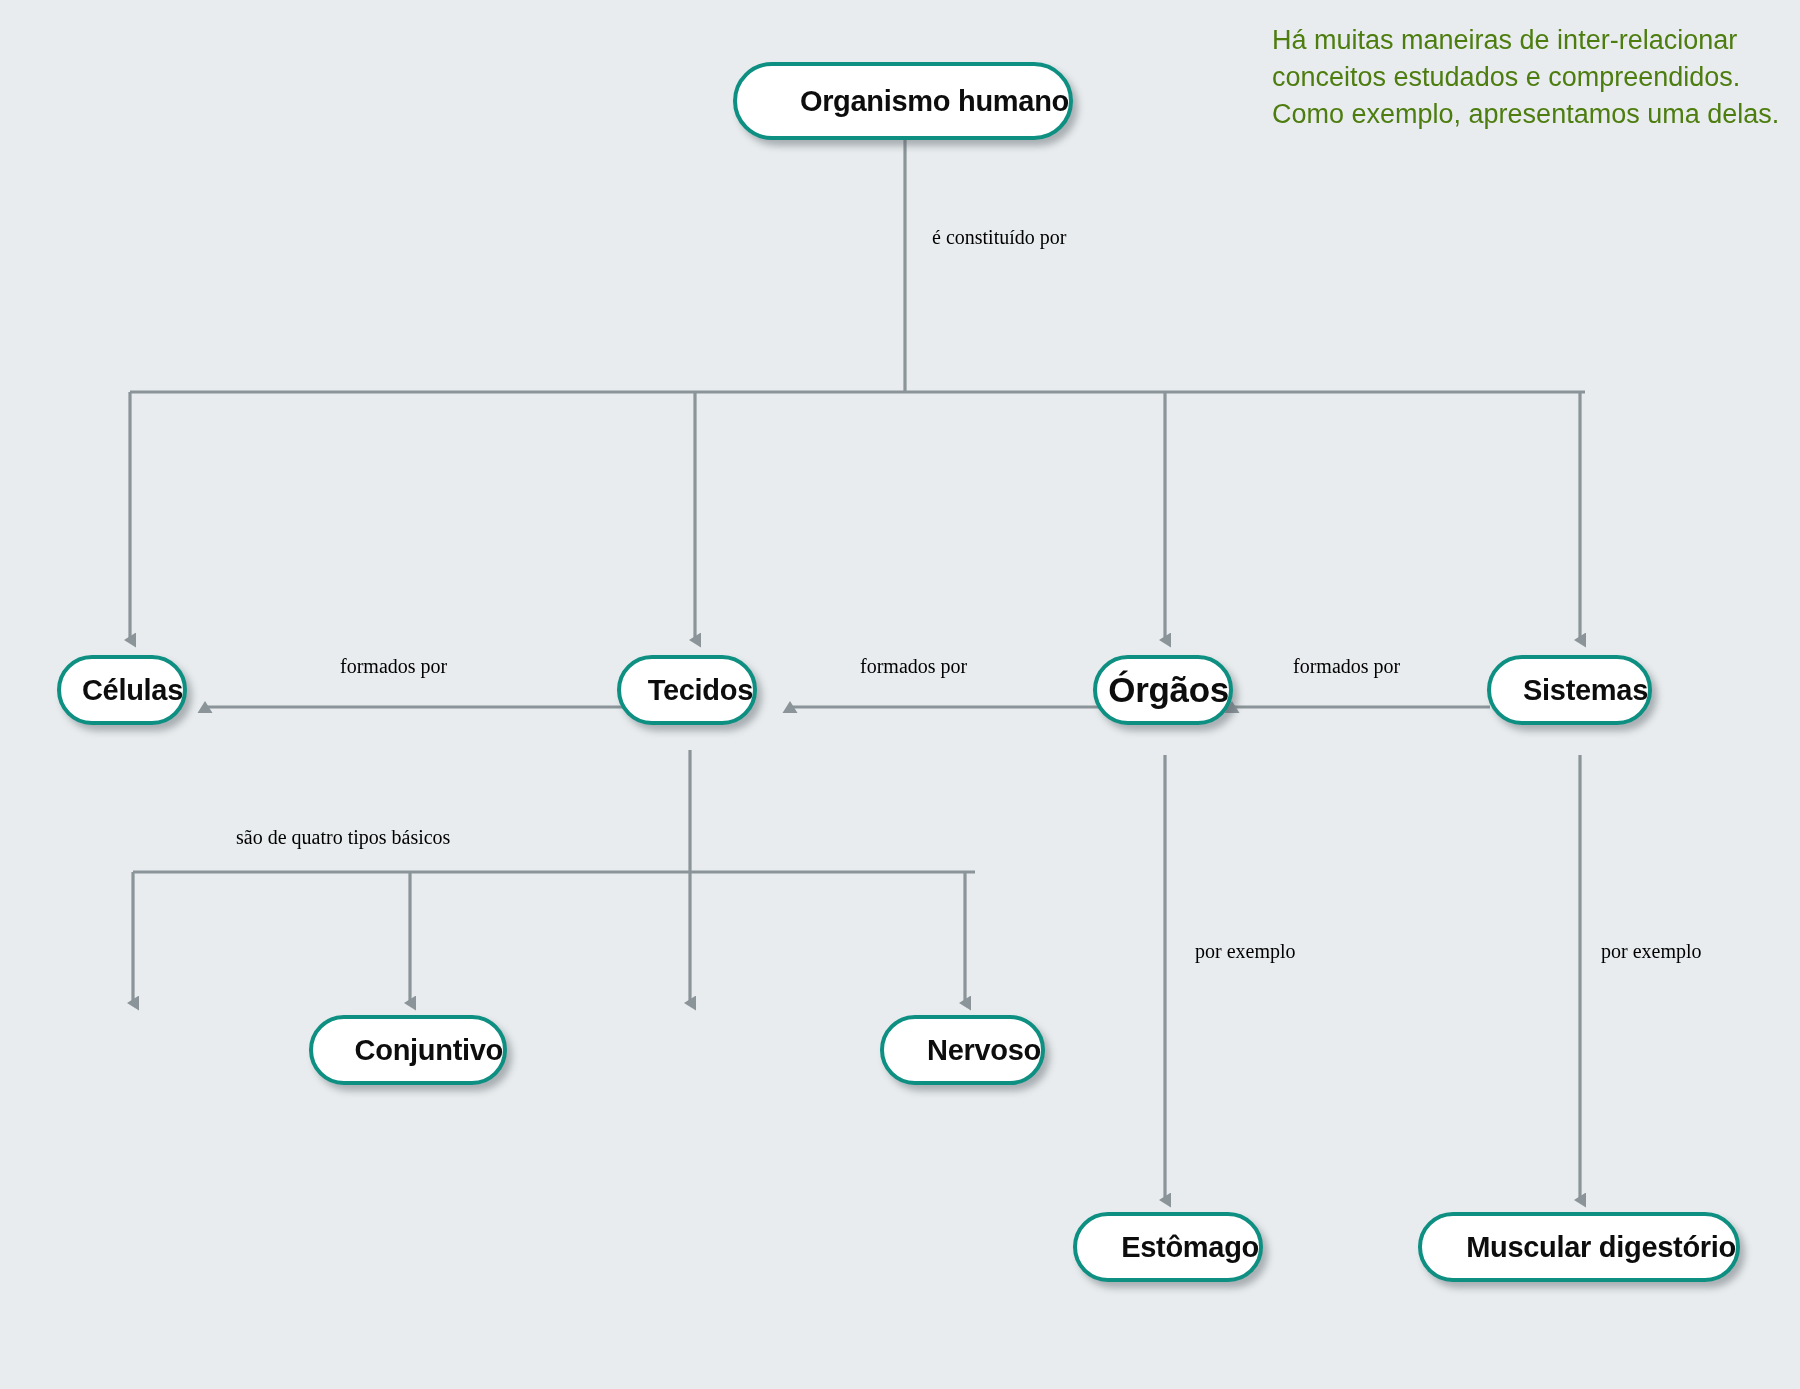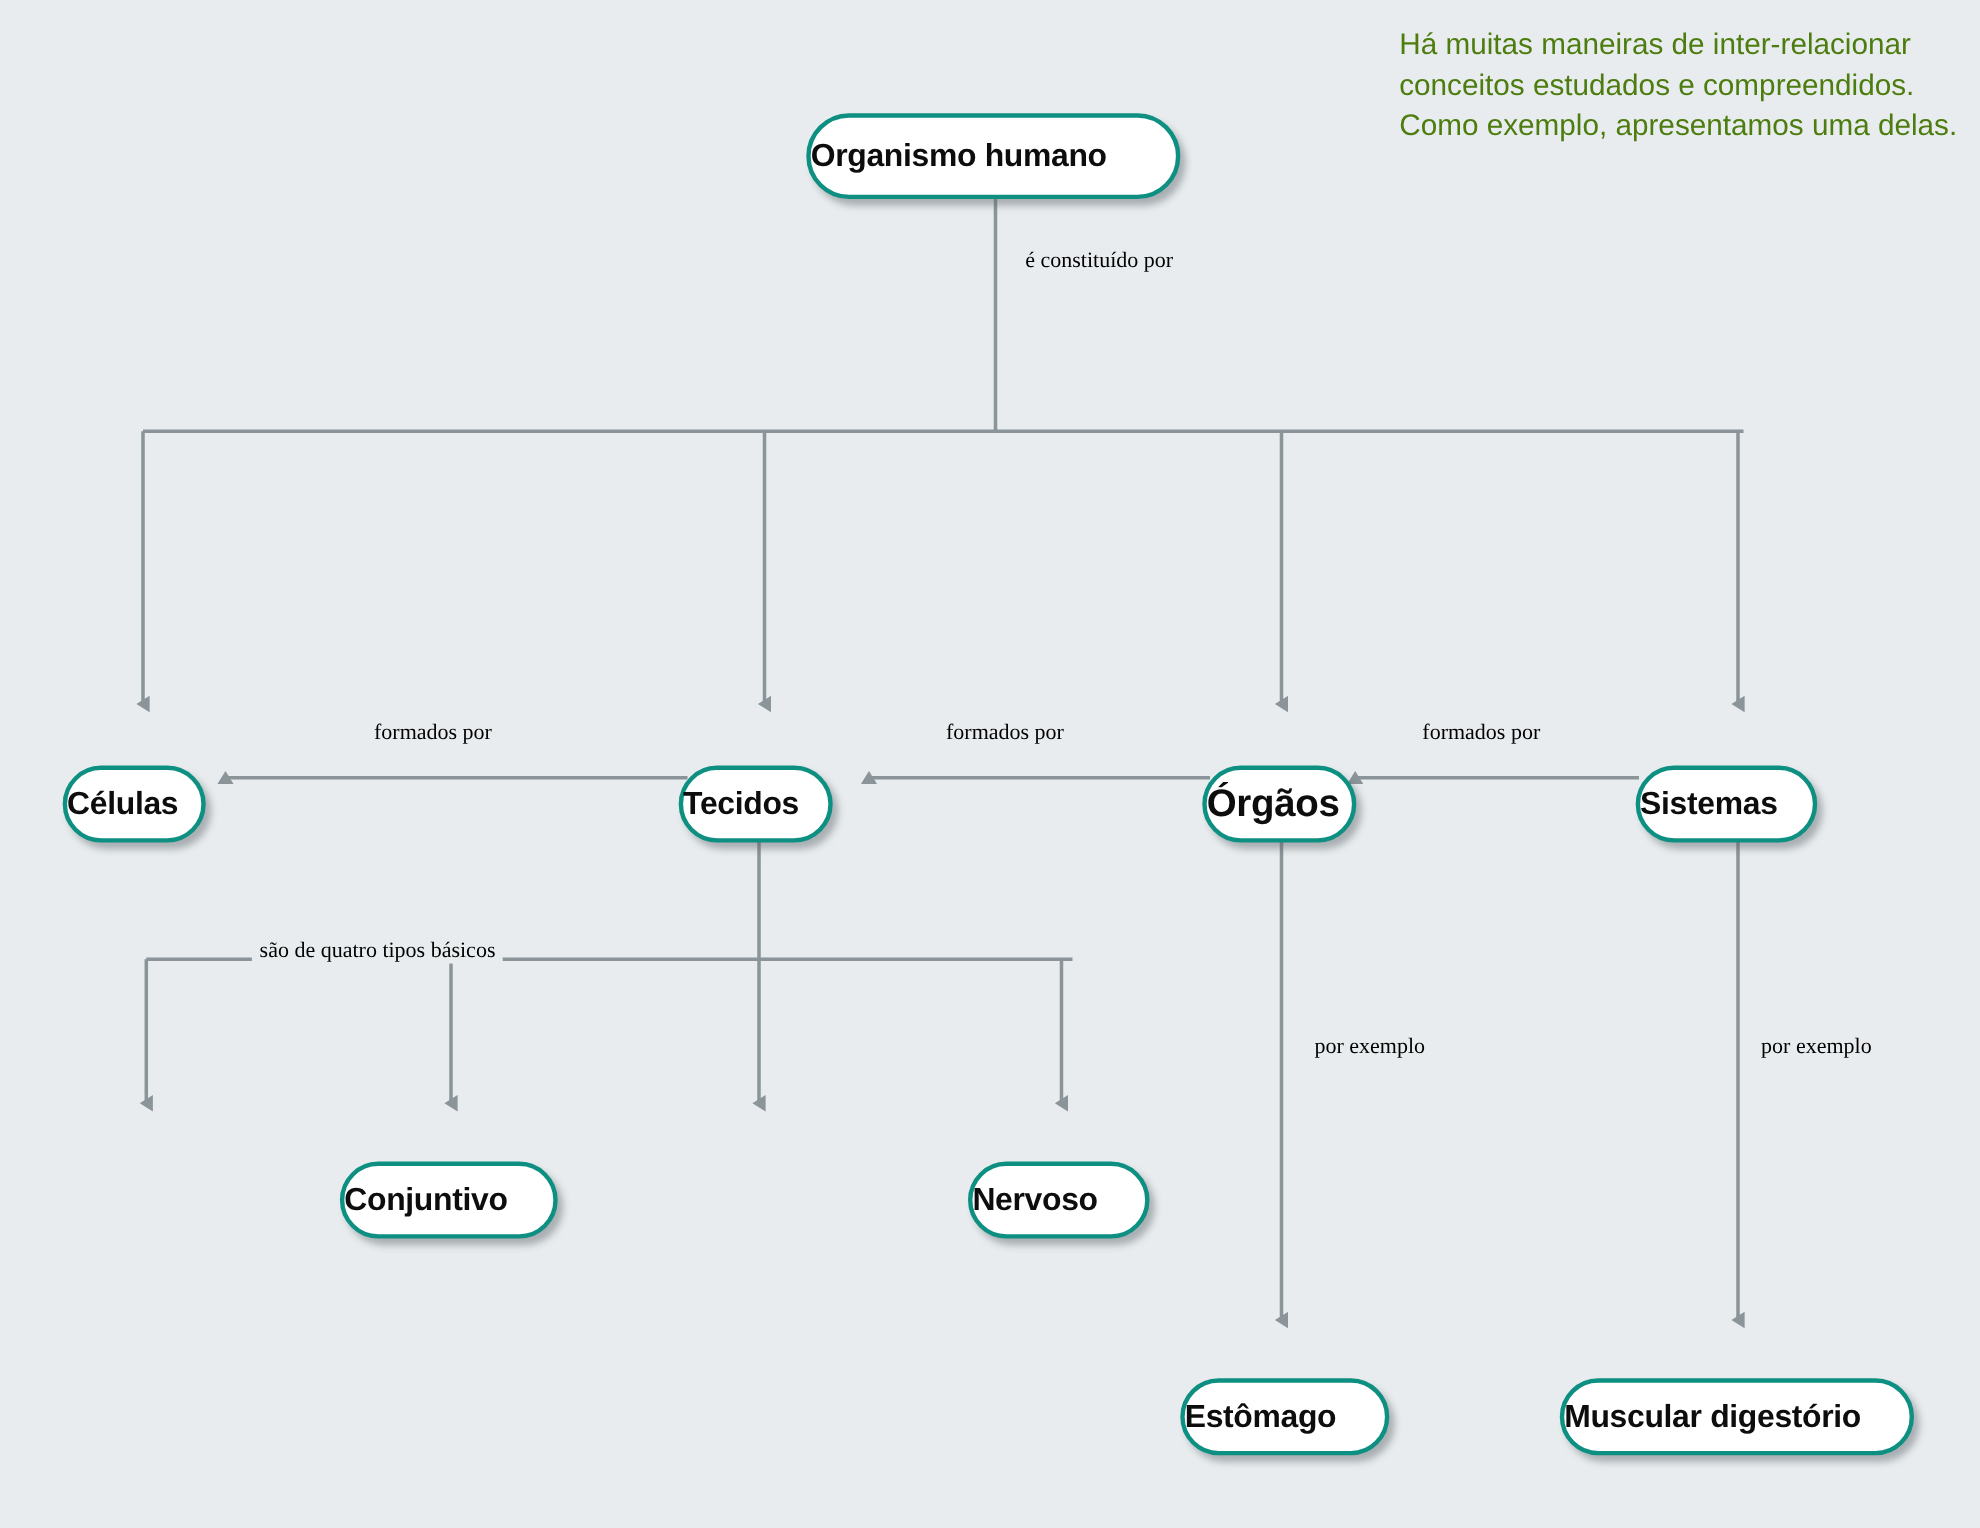--- a/index.html
+++ b/index.html
@@ -24,28 +24,27 @@
     pointer-events: none;
   }
   .node {
     position: absolute;
     box-sizing: border-box;
     background: #ffffff;
     border: 4px solid #0d8f82;
     border-radius: 40px;
     display: flex;
     align-items: center;
-    justify-content: flex-start;
+    justify-content: flex-end;
     color: #0d0d0d;
     font-family: "Liberation Sans", sans-serif;
     font-weight: bold;
     letter-spacing: -0.3px;
     box-shadow: 5px 6px 7px rgba(90,100,106,0.45);
     z-index: 5;
-    margin-top: 41px;
   }
   .caption {
     position: absolute;
     color: #4d7c0f;
     font-family: "Liberation Sans", sans-serif;
     font-size: 27px;
     line-height: 37px;
     text-align: left;
     white-space: pre-line;
     z-index: 4;
@@ -148,19 +147,19 @@
   </div>
 
   <div class="edge-label" style="left:925px; top:226px;">é constituído por</div>
 
   <div class="edge-label" style="left:333px; top:655px;">formados por</div>
 
   <div class="edge-label" style="left:853px; top:655px;">formados por</div>
 
   <div class="edge-label" style="left:1286px; top:655px;">formados por</div>
 
-  <div class="edge-label" style="left:229px; top:826px;margin-top:27px;">são de quatro tipos básicos</div>
+  <div class="edge-label" style="left:229px; top:826px;">são de quatro tipos básicos</div>
 
   <div class="edge-label" style="left:1188px; top:940px;">por exemplo</div>
 
   <div class="edge-label" style="left:1594px; top:940px;">por exemplo</div>
 
 </div>
 
 </body></html>

